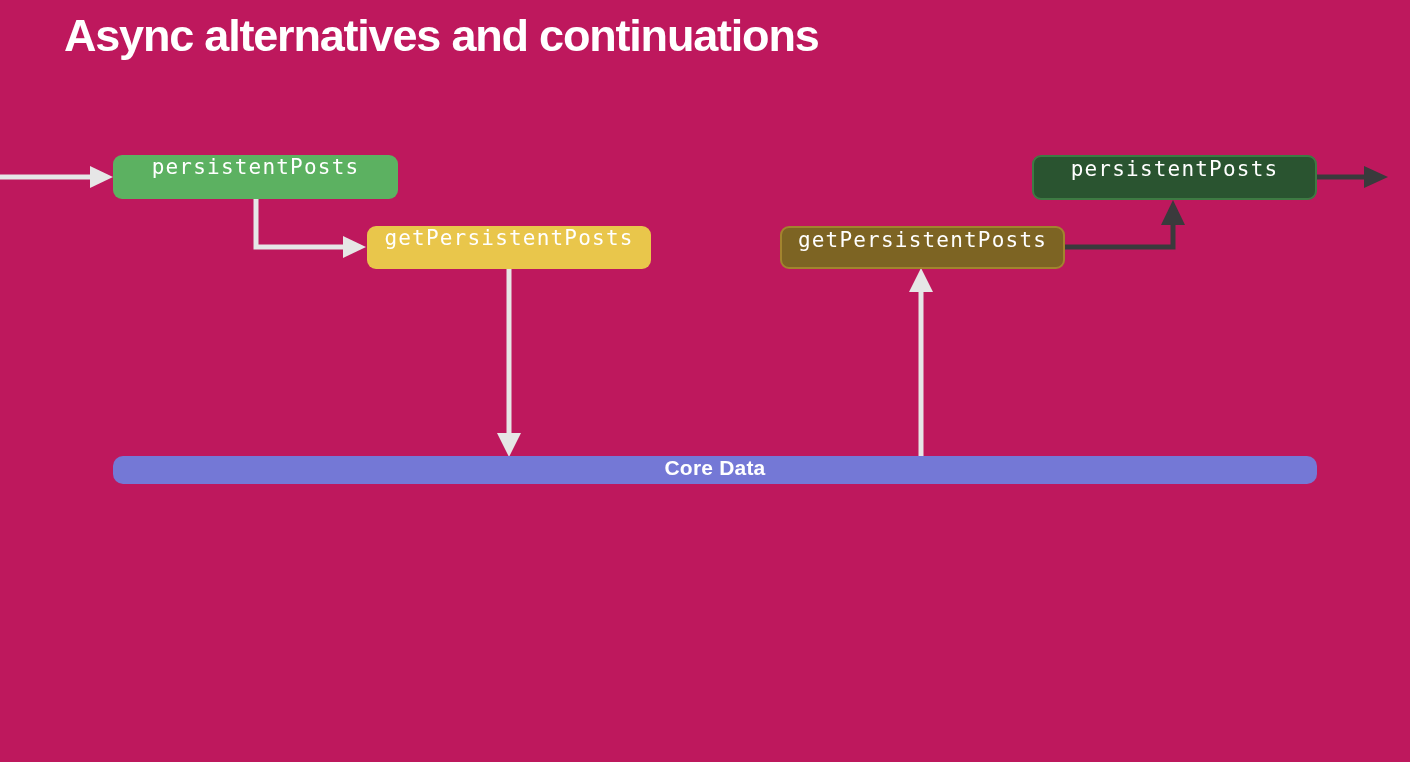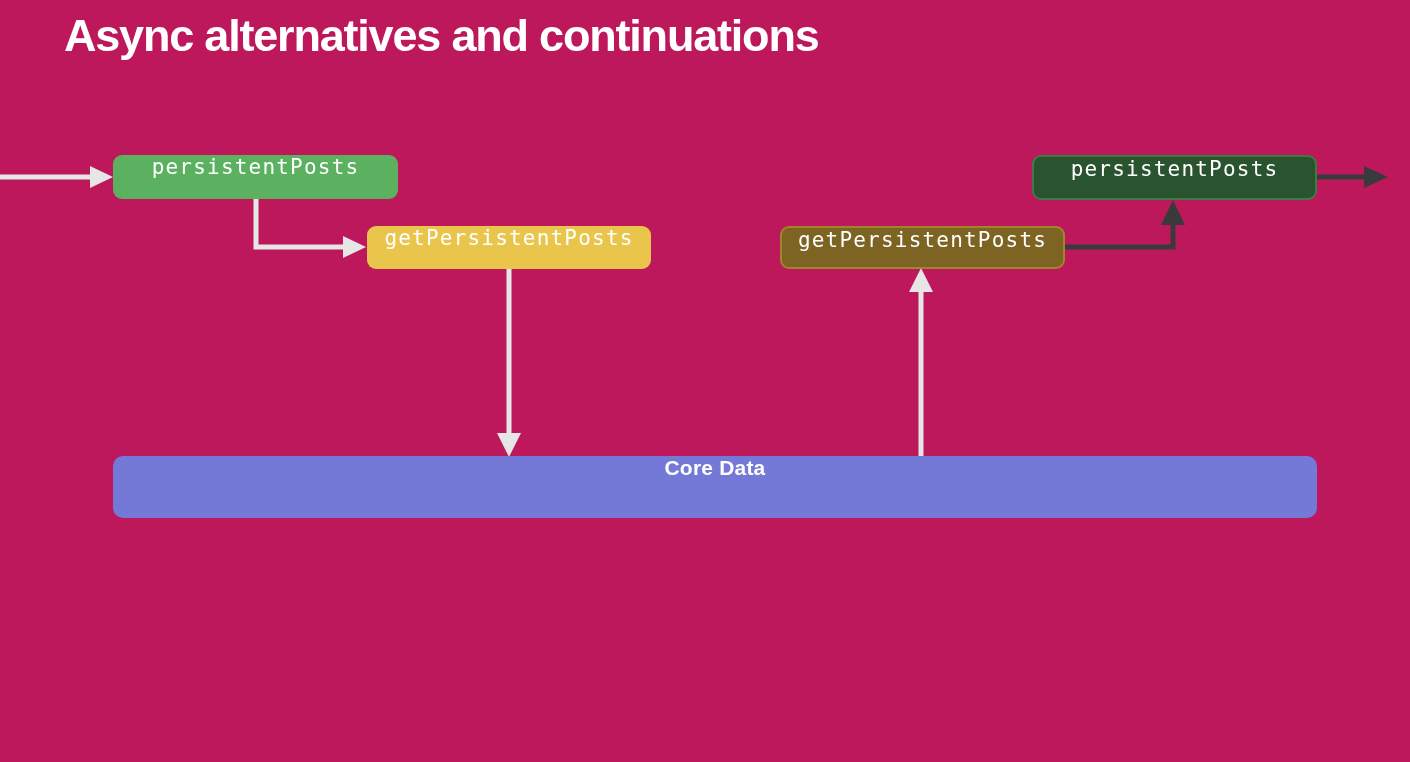--- a/index.html
+++ b/index.html
@@ -58,21 +58,21 @@
     left: 780px; top: 226px; width: 285px; height: 43px;
     background: #7d6423;
     border: 2px solid #a2842e;
   }
   .node-dark-green {
     left: 1032px; top: 155px; width: 285px; height: 45px;
     background: #2a5430;
     border: 2px solid #3e7a43;
   }
   .node-core-data {
-    left: 113px; top: 456px; width: 1204px; height: 62px;
+    left: 113px; top: 456px; width: 1204px; height: 28px;
     background: #7478d6;
     border-radius: 10px;
     font-family: "Liberation Sans", sans-serif;
     font-weight: bold;
     font-size: 21px;
     letter-spacing: 0.2px;
   }
 </style>
 </head>
 <body>

